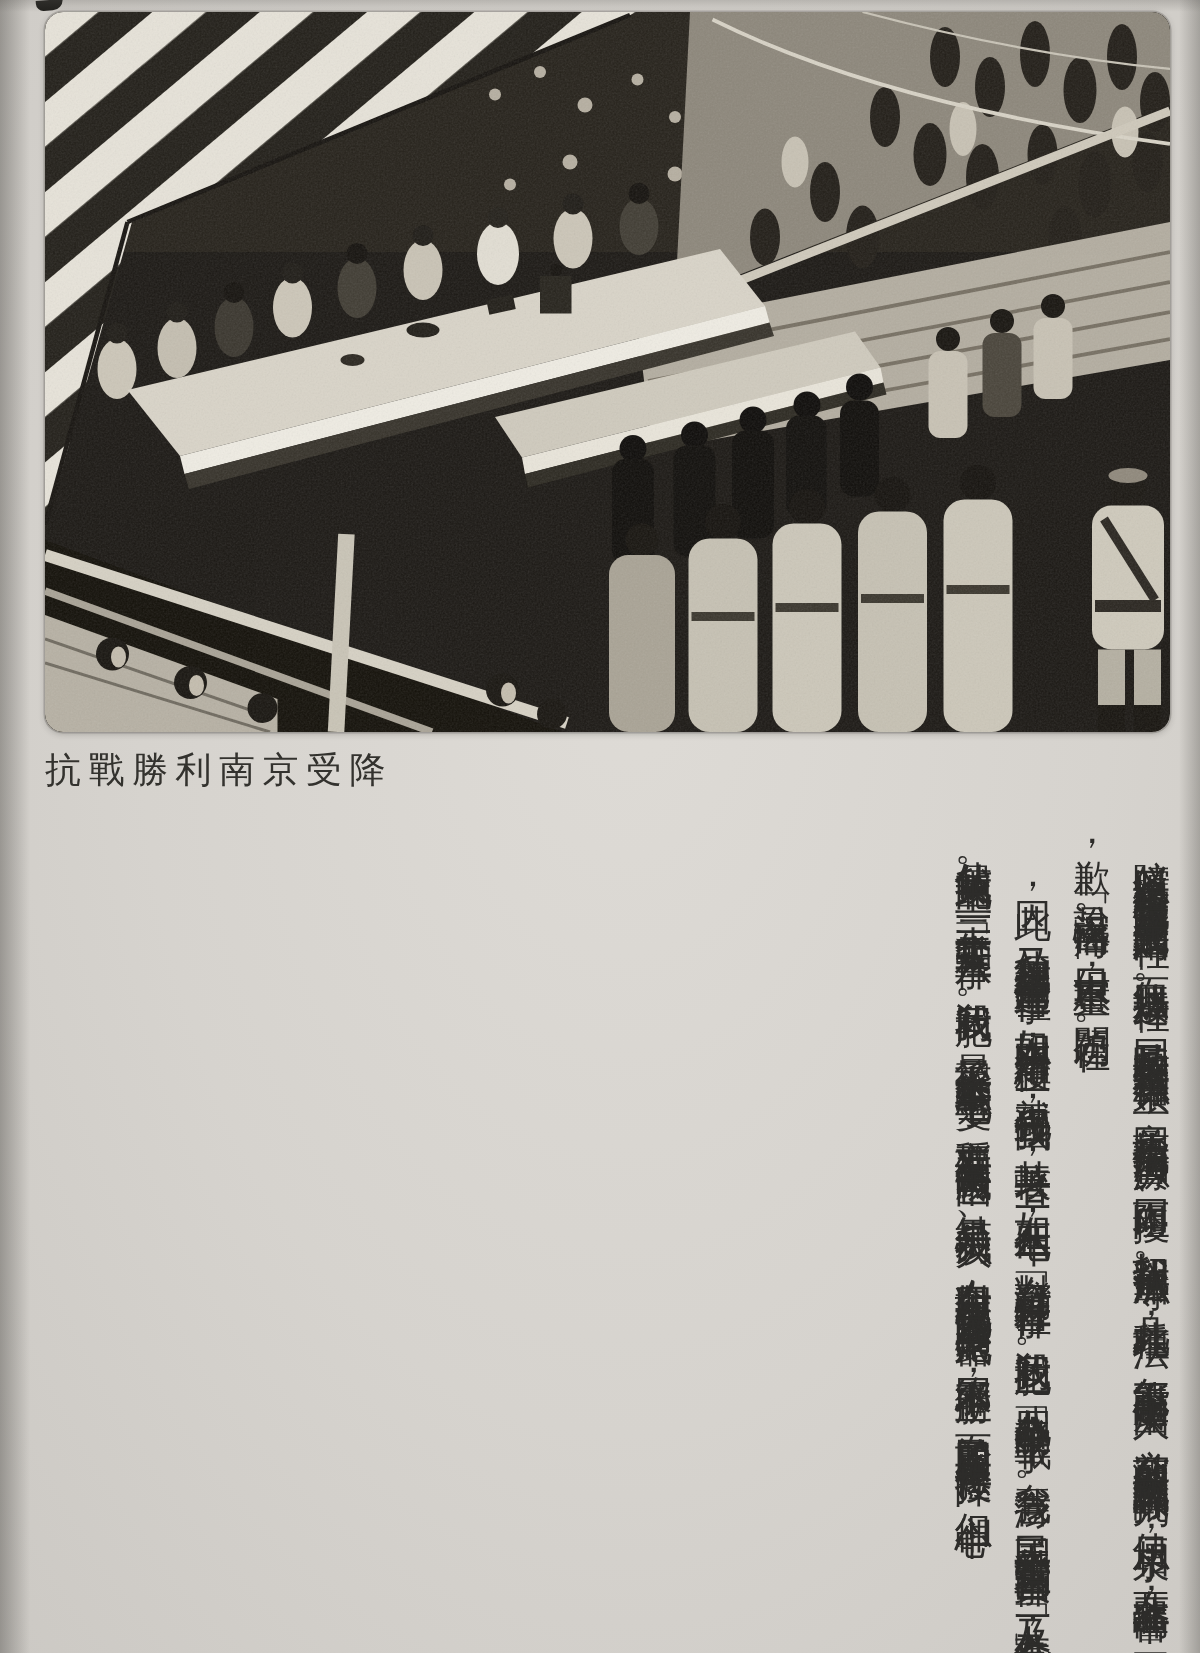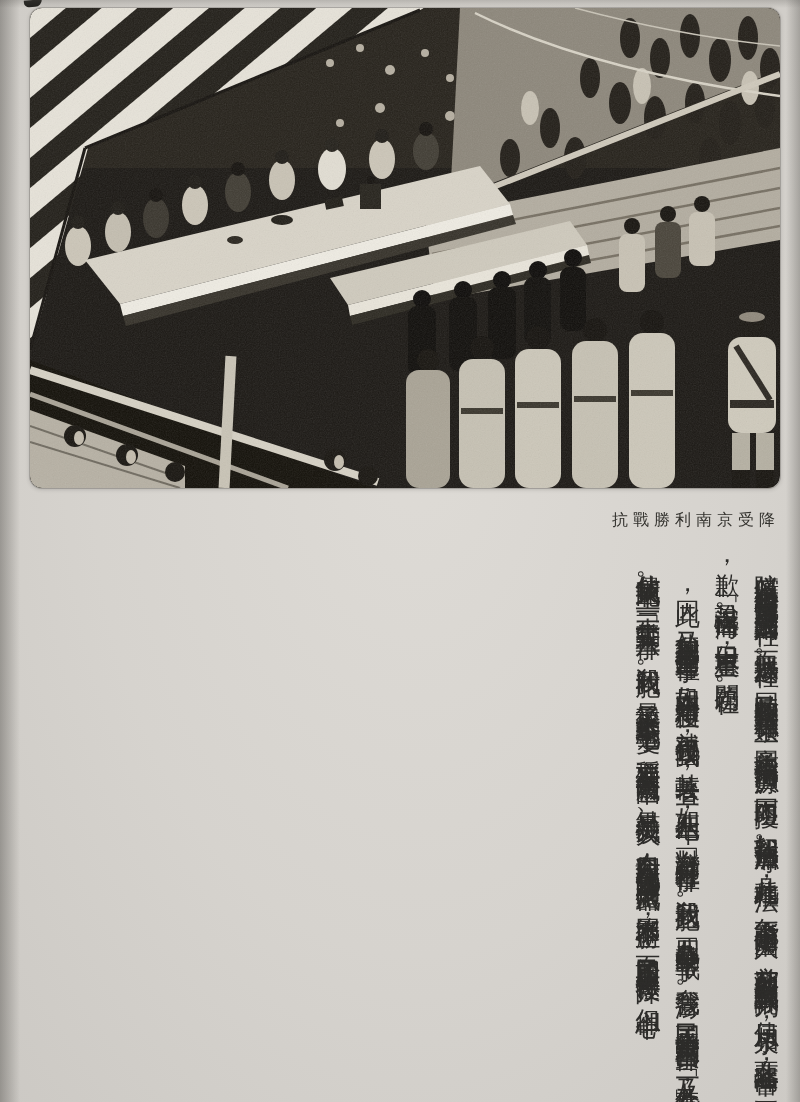--- a/index.html
+++ b/index.html
@@ -19,23 +19,23 @@
   .edge-right{position:absolute;right:0;top:0;width:14px;height:1102px;
     background:linear-gradient(270deg, rgba(60,58,54,.30), rgba(60,58,54,0));pointer-events:none;}
   .edge-top{position:absolute;left:0;top:0;width:800px;height:8px;
     background:linear-gradient(180deg, rgba(90,88,84,.25), rgba(90,88,84,0));pointer-events:none;}
   .mark-tl{position:absolute;left:24px;top:0;width:18px;height:7px;background:#21201d;
     border-radius:0 0 7px 5px;transform:rotate(-4deg);}
   
   .photo-frame{position:absolute;left:30px;top:8px;width:750px;height:480px;margin:0;}
   .photo-frame svg{display:block;border-radius:12px;box-shadow:0 0 0 1px rgba(70,68,62,.25), 0 1px 4px rgba(40,38,34,.25);}
   .caption{
-    margin-top:22px;text-align:right;
+    margin-top:9px;text-align:left;
     font-family:"Liberation Sans","DejaVu Sans",sans-serif;
-    font-size:16px;letter-spacing:5px;color:#33322e;font-weight:500;
+    font-size:24px;letter-spacing:5px;color:#33322e;font-weight:500;
   }
   
   .article{
     position:absolute;left:30px;top:554px;width:756px;height:548px;
     writing-mode:vertical-rl;text-orientation:mixed;overflow:hidden;
     font-size:25px;line-height:39.5px;letter-spacing:2px;color:#2d2c2a;
     text-align:justify;
   }
   .article p{margin:0;padding:0;}
   .article p.indent{text-indent:27px;}

